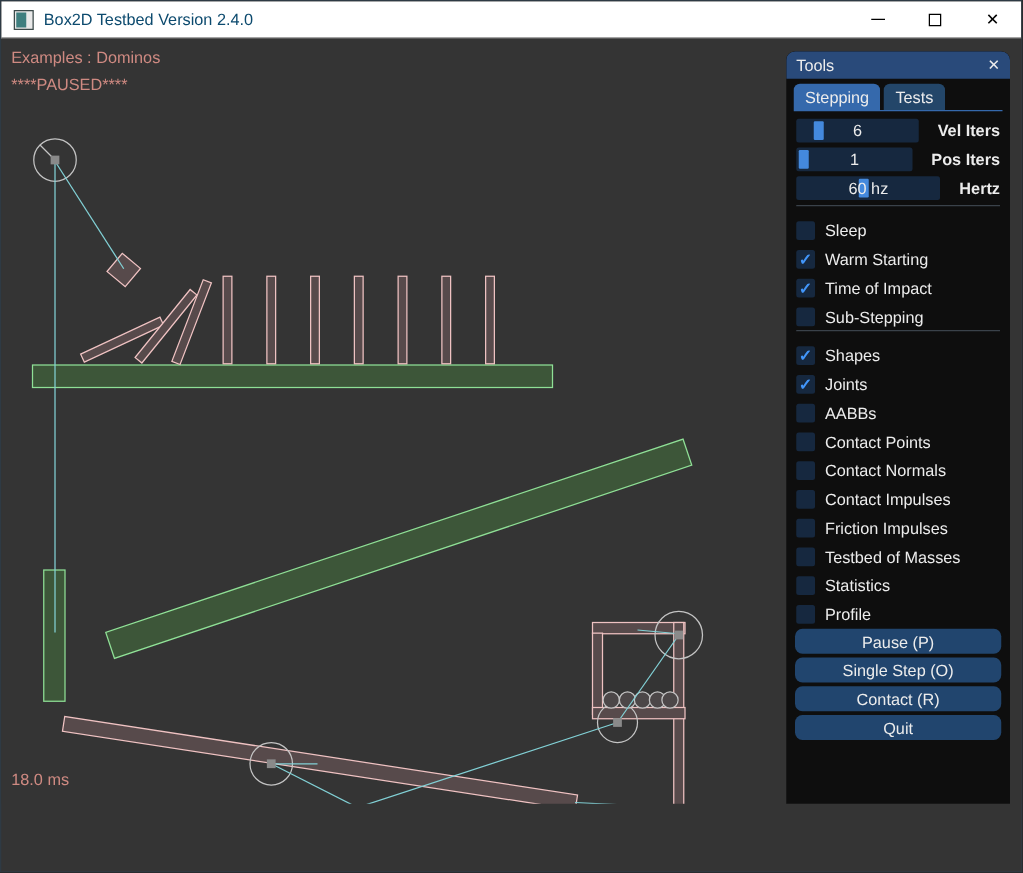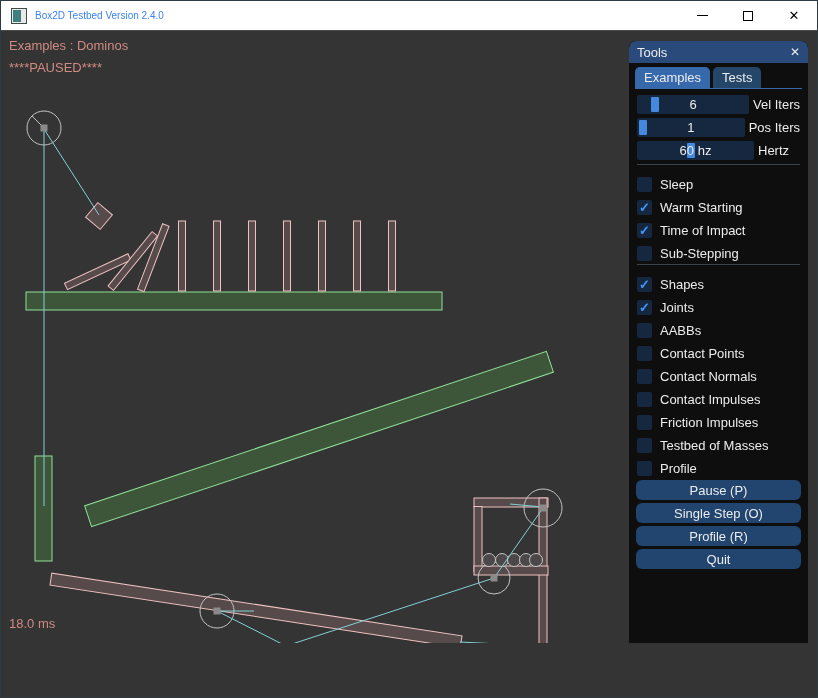--- a/index.html
+++ b/index.html
@@ -11,21 +11,21 @@
     overflow:hidden;
   }
   
   .titlebar {
     position:absolute; top:0; left:0; right:0; height:30px;
     background:#ffffff; display:flex; align-items:center;
     border-bottom:1px solid #4a4a4a;
   }
   .app-icon { width:16px; height:16px; margin:0 8px 0 10px; border:1px solid #3c4a4a; background:#e9e9e9; position:relative; }
   .app-icon .ic-pane { position:absolute; left:1px; top:1px; bottom:1px; width:8px; background:#3f7f7f; }
-  .win-title { font-size:10px; color:#3b82f6; }
+  .win-title { font-size:13px; color:#0c4a6e; }
   .win-controls { margin-left:auto; display:flex; height:100%; }
   .wbtn { width:46px; height:100%; display:flex; align-items:center; justify-content:center; cursor:default; }
   .min-glyph { width:11px; height:1px; background:#000; display:block; }
   .max-glyph { width:10px; height:10px; border:1px solid #000; display:block; }
   .close-glyph { font-size:13px; color:#000; line-height:1; }
   
   .canvas {
     position:absolute; top:30px; left:0; width:818px; height:612px;
     background:var(--canvas_bg); overflow:hidden;
   }
@@ -54,21 +54,21 @@
   }
   .pclose { margin-left:auto; font-size:12px; cursor:default; }
   .tabbar { margin:4px 6px 0 6px; height:22px; border-bottom:1px solid var(--tab_active); display:flex; align-items:flex-end; }
   .tab { background:var(--tab_inactive); padding:3px 9px 3px 9px; border-radius:5px 5px 0 0; margin-right:3px; cursor:default; }
   .tab.on { background:var(--tab_active); }
   .sliders { margin:6px 8px 0 8px; }
   .srow { display:flex; align-items:center; height:19px; margin-bottom:4px; }
   .track { position:relative; width:117px; height:19px; background:var(--frame_navy); border-radius:2px; }
   .grab { position:absolute; top:2px; bottom:2px; width:8px; background:var(--slider_grab); border-radius:1px; }
   .sval { position:absolute; left:0; right:0; top:0; bottom:0; display:flex; align-items:center; justify-content:center; }
-  .slab { margin-left:4px; white-space:nowrap; }
+  .slab { margin-left:15px; white-space:nowrap;font-weight:bold; }
   .sep { height:1px; background:var(--separator); margin:3px 8px 4px 8px; }
   .checks { margin:0 8px; }
   .crow { display:flex; align-items:flex-end; height:23px; cursor:default; }
   .cbox { width:15px; height:15px; background:var(--frame_navy); border-radius:2px;
           display:flex; align-items:center; justify-content:center;
           color:var(--check_blue); font-size:13px; font-weight:bold; line-height:1; }
   .clab { margin-left:8px; white-space:nowrap; }
   .btns { margin:4px 7px 0 7px; }
   .pbtn { height:20px; background:var(--button_blue); border-radius:6px; margin-bottom:3px;
           display:flex; align-items:center; justify-content:center; cursor:default; }
@@ -145,21 +145,21 @@
     <div class="ov ov-ex">Examples : Dominos</div>
     <div class="ov ov-paused">****PAUSED****</div>
     <div class="ov ov-ms">18.0 ms</div>
 
     <div class="panel">
       <div class="phead">
         <span>Tools</span>
         <span class="pclose">✕</span>
       </div>
       <div class="tabbar">
-          <div class="tab on">Examples</div>
+          <div class="tab on">Stepping</div>
           <div class="tab">Tests</div>
         </div>
       <div class="sliders">
           <div class="srow">
             <div class="track">
               <div class="grab" style="left: 14px;"></div>
               <div class="sval">6</div>
             </div>
             <div class="slab">Vel Iters</div>
           </div>
@@ -226,25 +226,29 @@
           <div class="crow">
             <div class="cbox"></div>
             <div class="clab">Friction Impulses</div>
           </div>
           <div class="crow">
             <div class="cbox"></div>
             <div class="clab">Testbed of Masses</div>
           </div>
           <div class="crow">
             <div class="cbox"></div>
+            <div class="clab">Statistics</div>
+          </div>
+          <div class="crow">
+            <div class="cbox"></div>
             <div class="clab">Profile</div>
           </div>
         </div>
       <div class="btns">
           <div class="pbtn">Pause (P)</div>
           <div class="pbtn">Single Step (O)</div>
-          <div class="pbtn">Profile (R)</div>
+          <div class="pbtn">Contact (R)</div>
           <div class="pbtn">Quit</div>
         </div>
     </div>
   </div>
 
 </div>
 
 </body></html>

